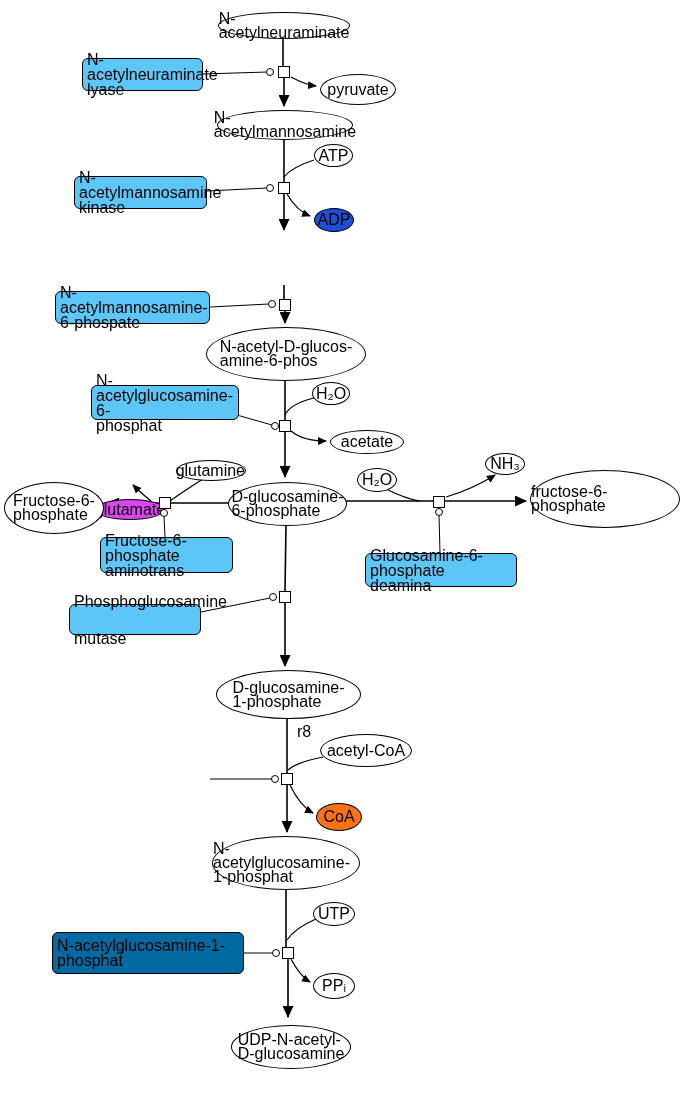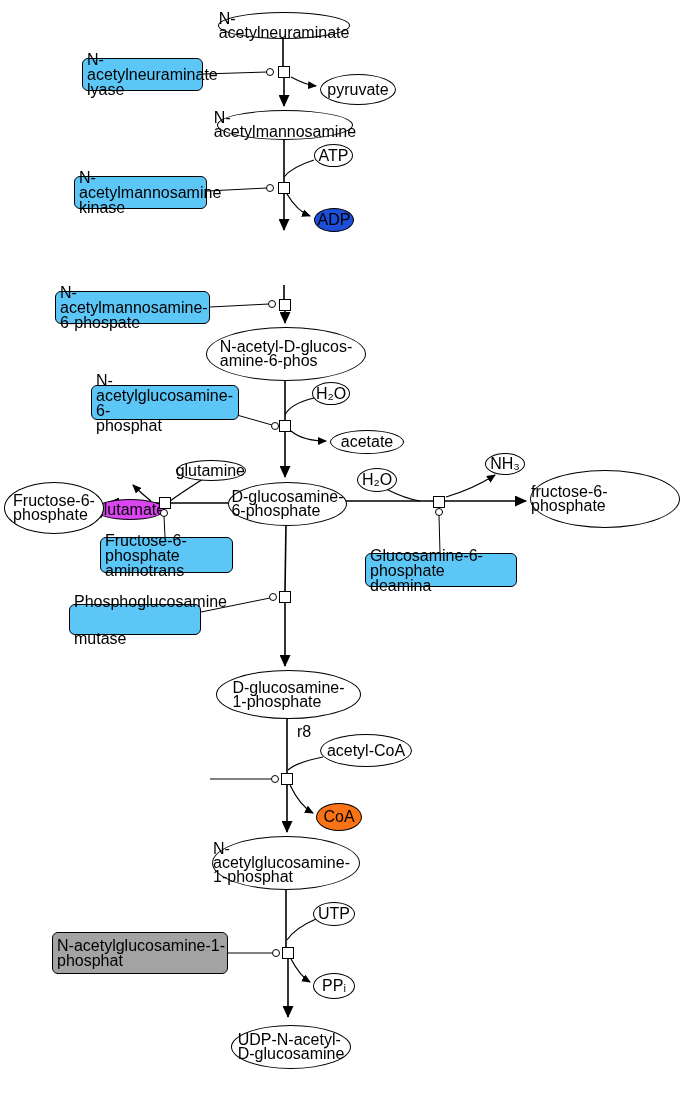--- a/index.html
+++ b/index.html
@@ -220,21 +220,21 @@
       <span>aminotrans</span>
   </div>
   <div class="enz" style="left: 365px; top: 553px; width: 152px; height: 34px; background: rgb(92, 198, 247);">
     <span>Glucosamine-6-phosphate</span>
       <span>deamina</span>
   </div>
   <div class="enz" style="left: 69px; top: 604px; width: 132px; height: 31px; background: rgb(92, 198, 247); gap: 22px;">
     <span>Phosphoglucosamine</span>
       <span>mutase</span>
   </div>
-  <div class="enz" style="left: 52px; top: 932px; width: 176px; height: 42px; background: #a3a3a3;">
+  <div class="enz" style="left: 52px; top: 932px; width: 192px; height: 42px; background: #0369a1;">
     <span>N-acetylglucosamine-1-</span>
       <span>phosphat</span>
   </div>
 
   <div class="rxn" style="left:278px;top:66px"></div>
   <div class="rxn" style="left:278px;top:182px"></div>
   <div class="rxn" style="left:279px;top:299px"></div>
   <div class="rxn" style="left:279px;top:420px"></div>
   <div class="rxn" style="left:159px;top:497px"></div>
   <div class="rxn" style="left:433px;top:496px"></div>

